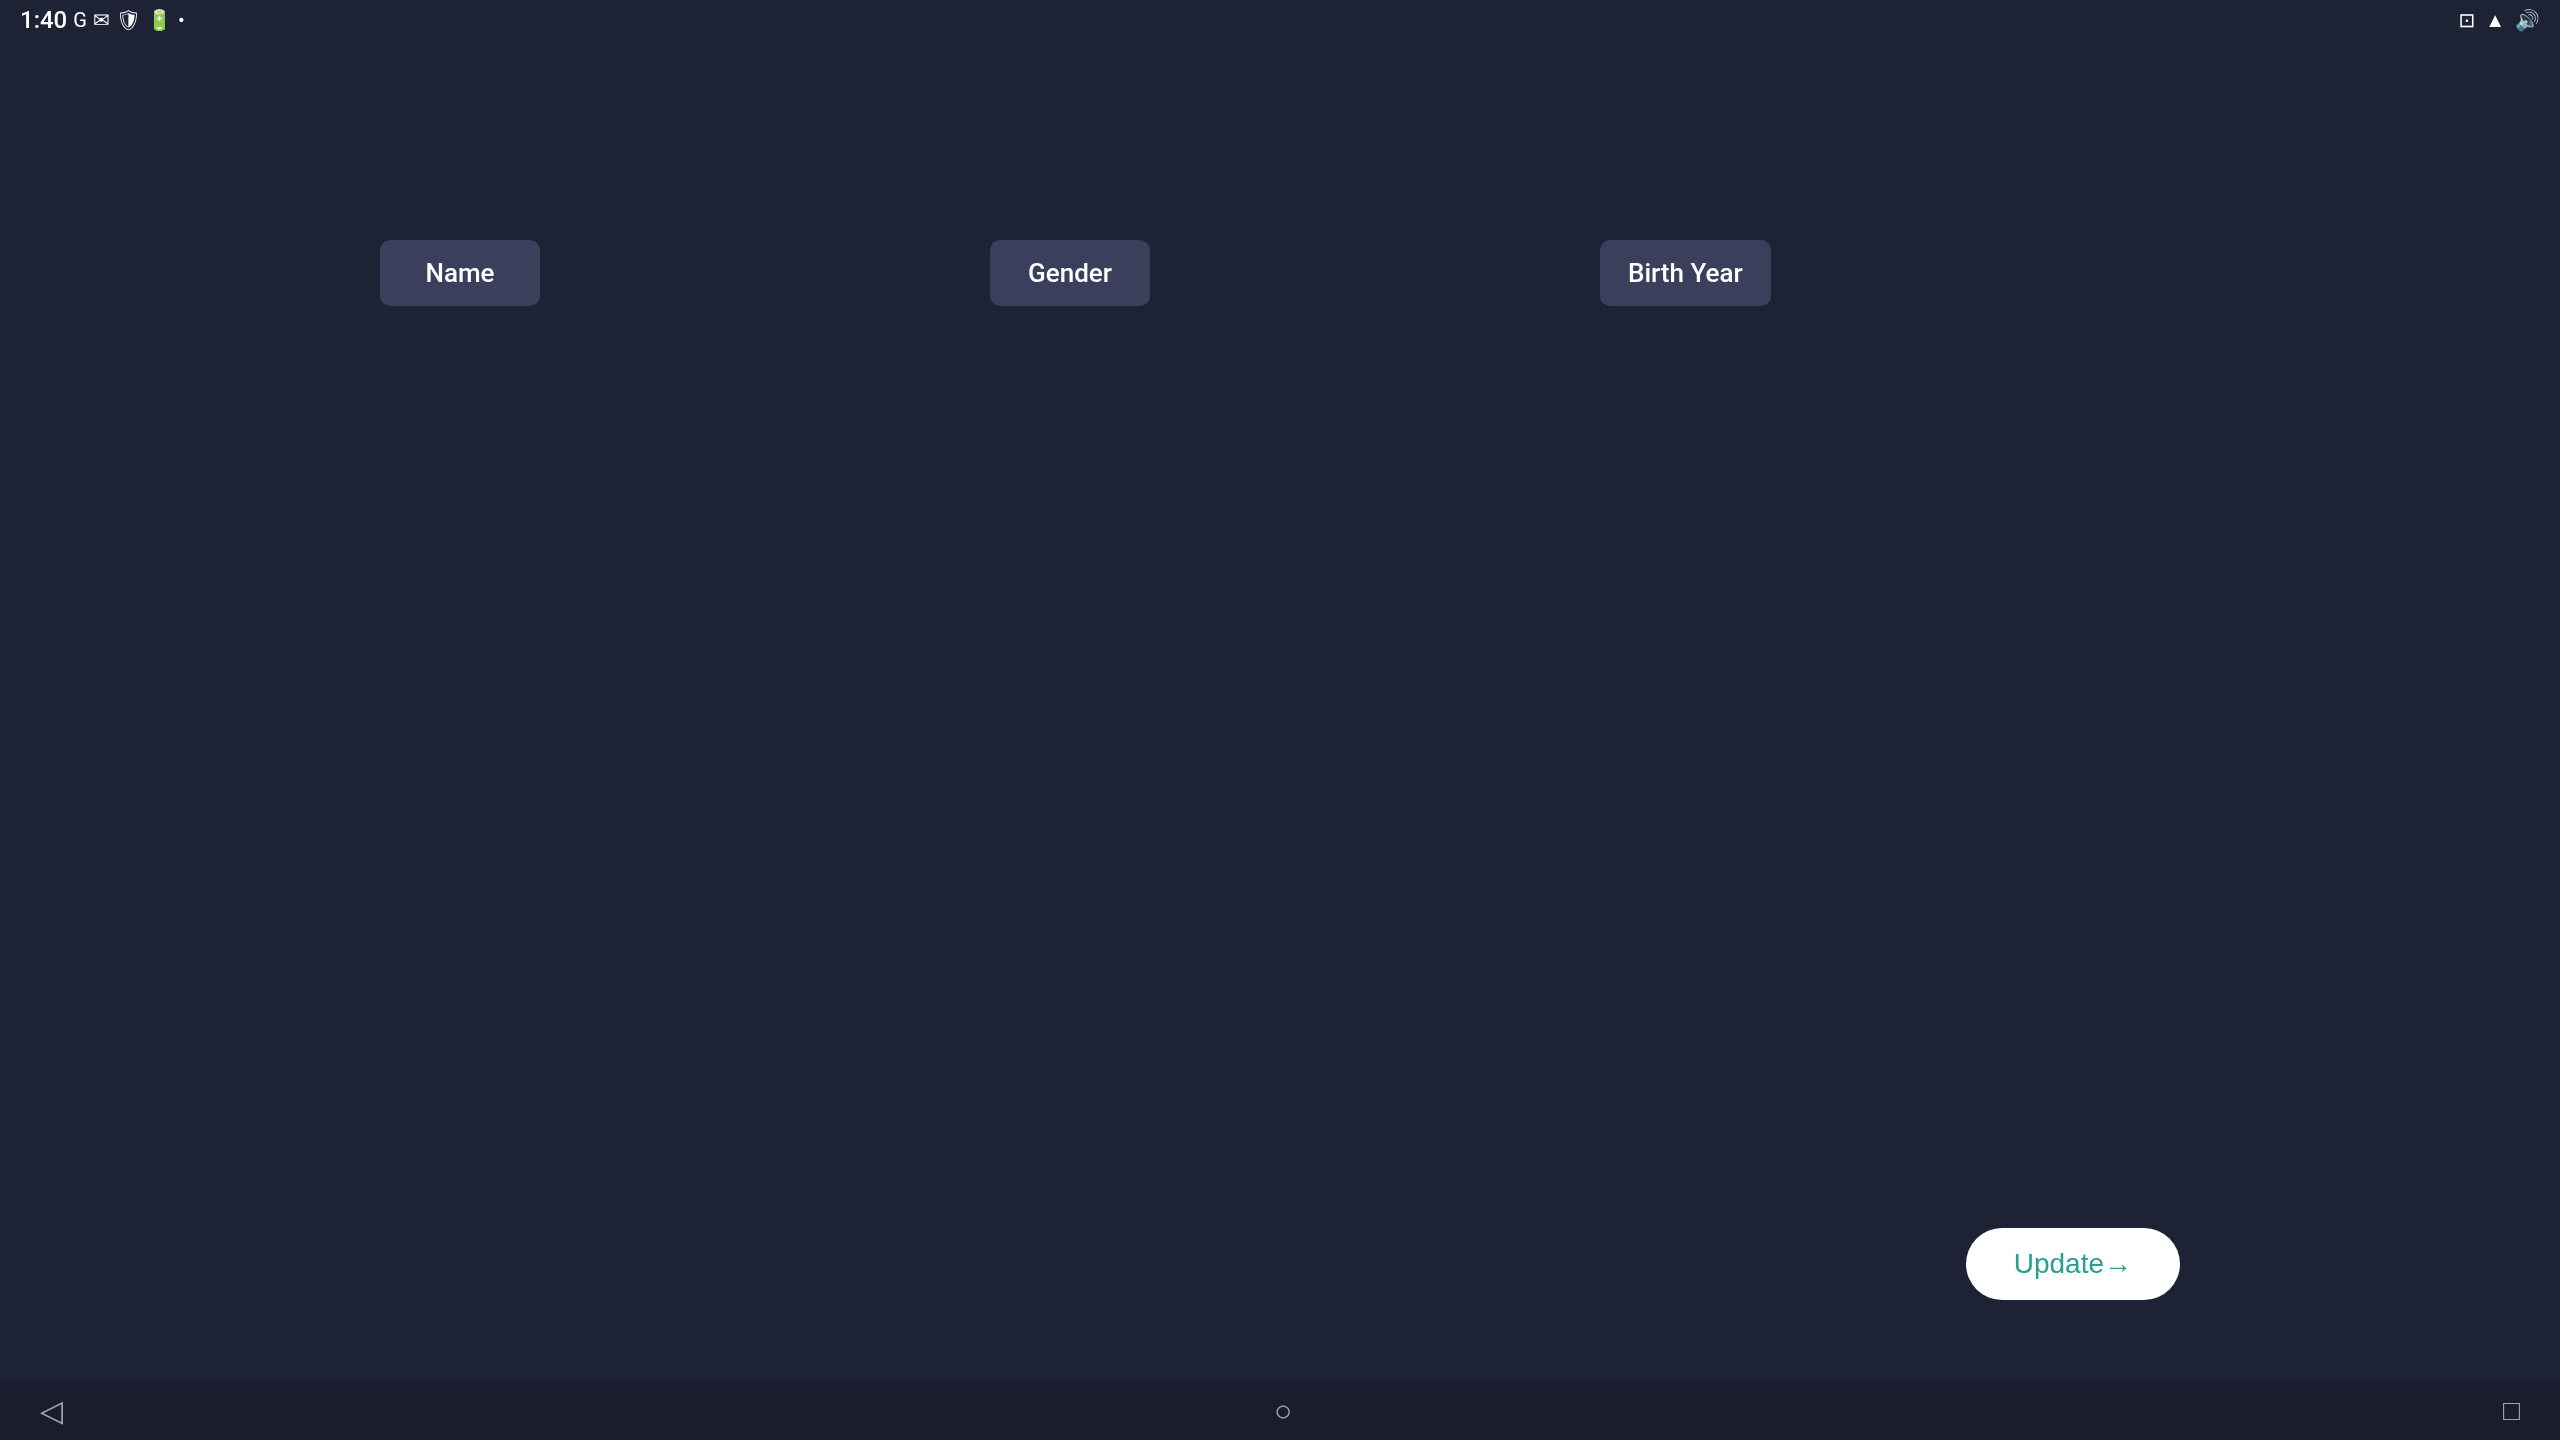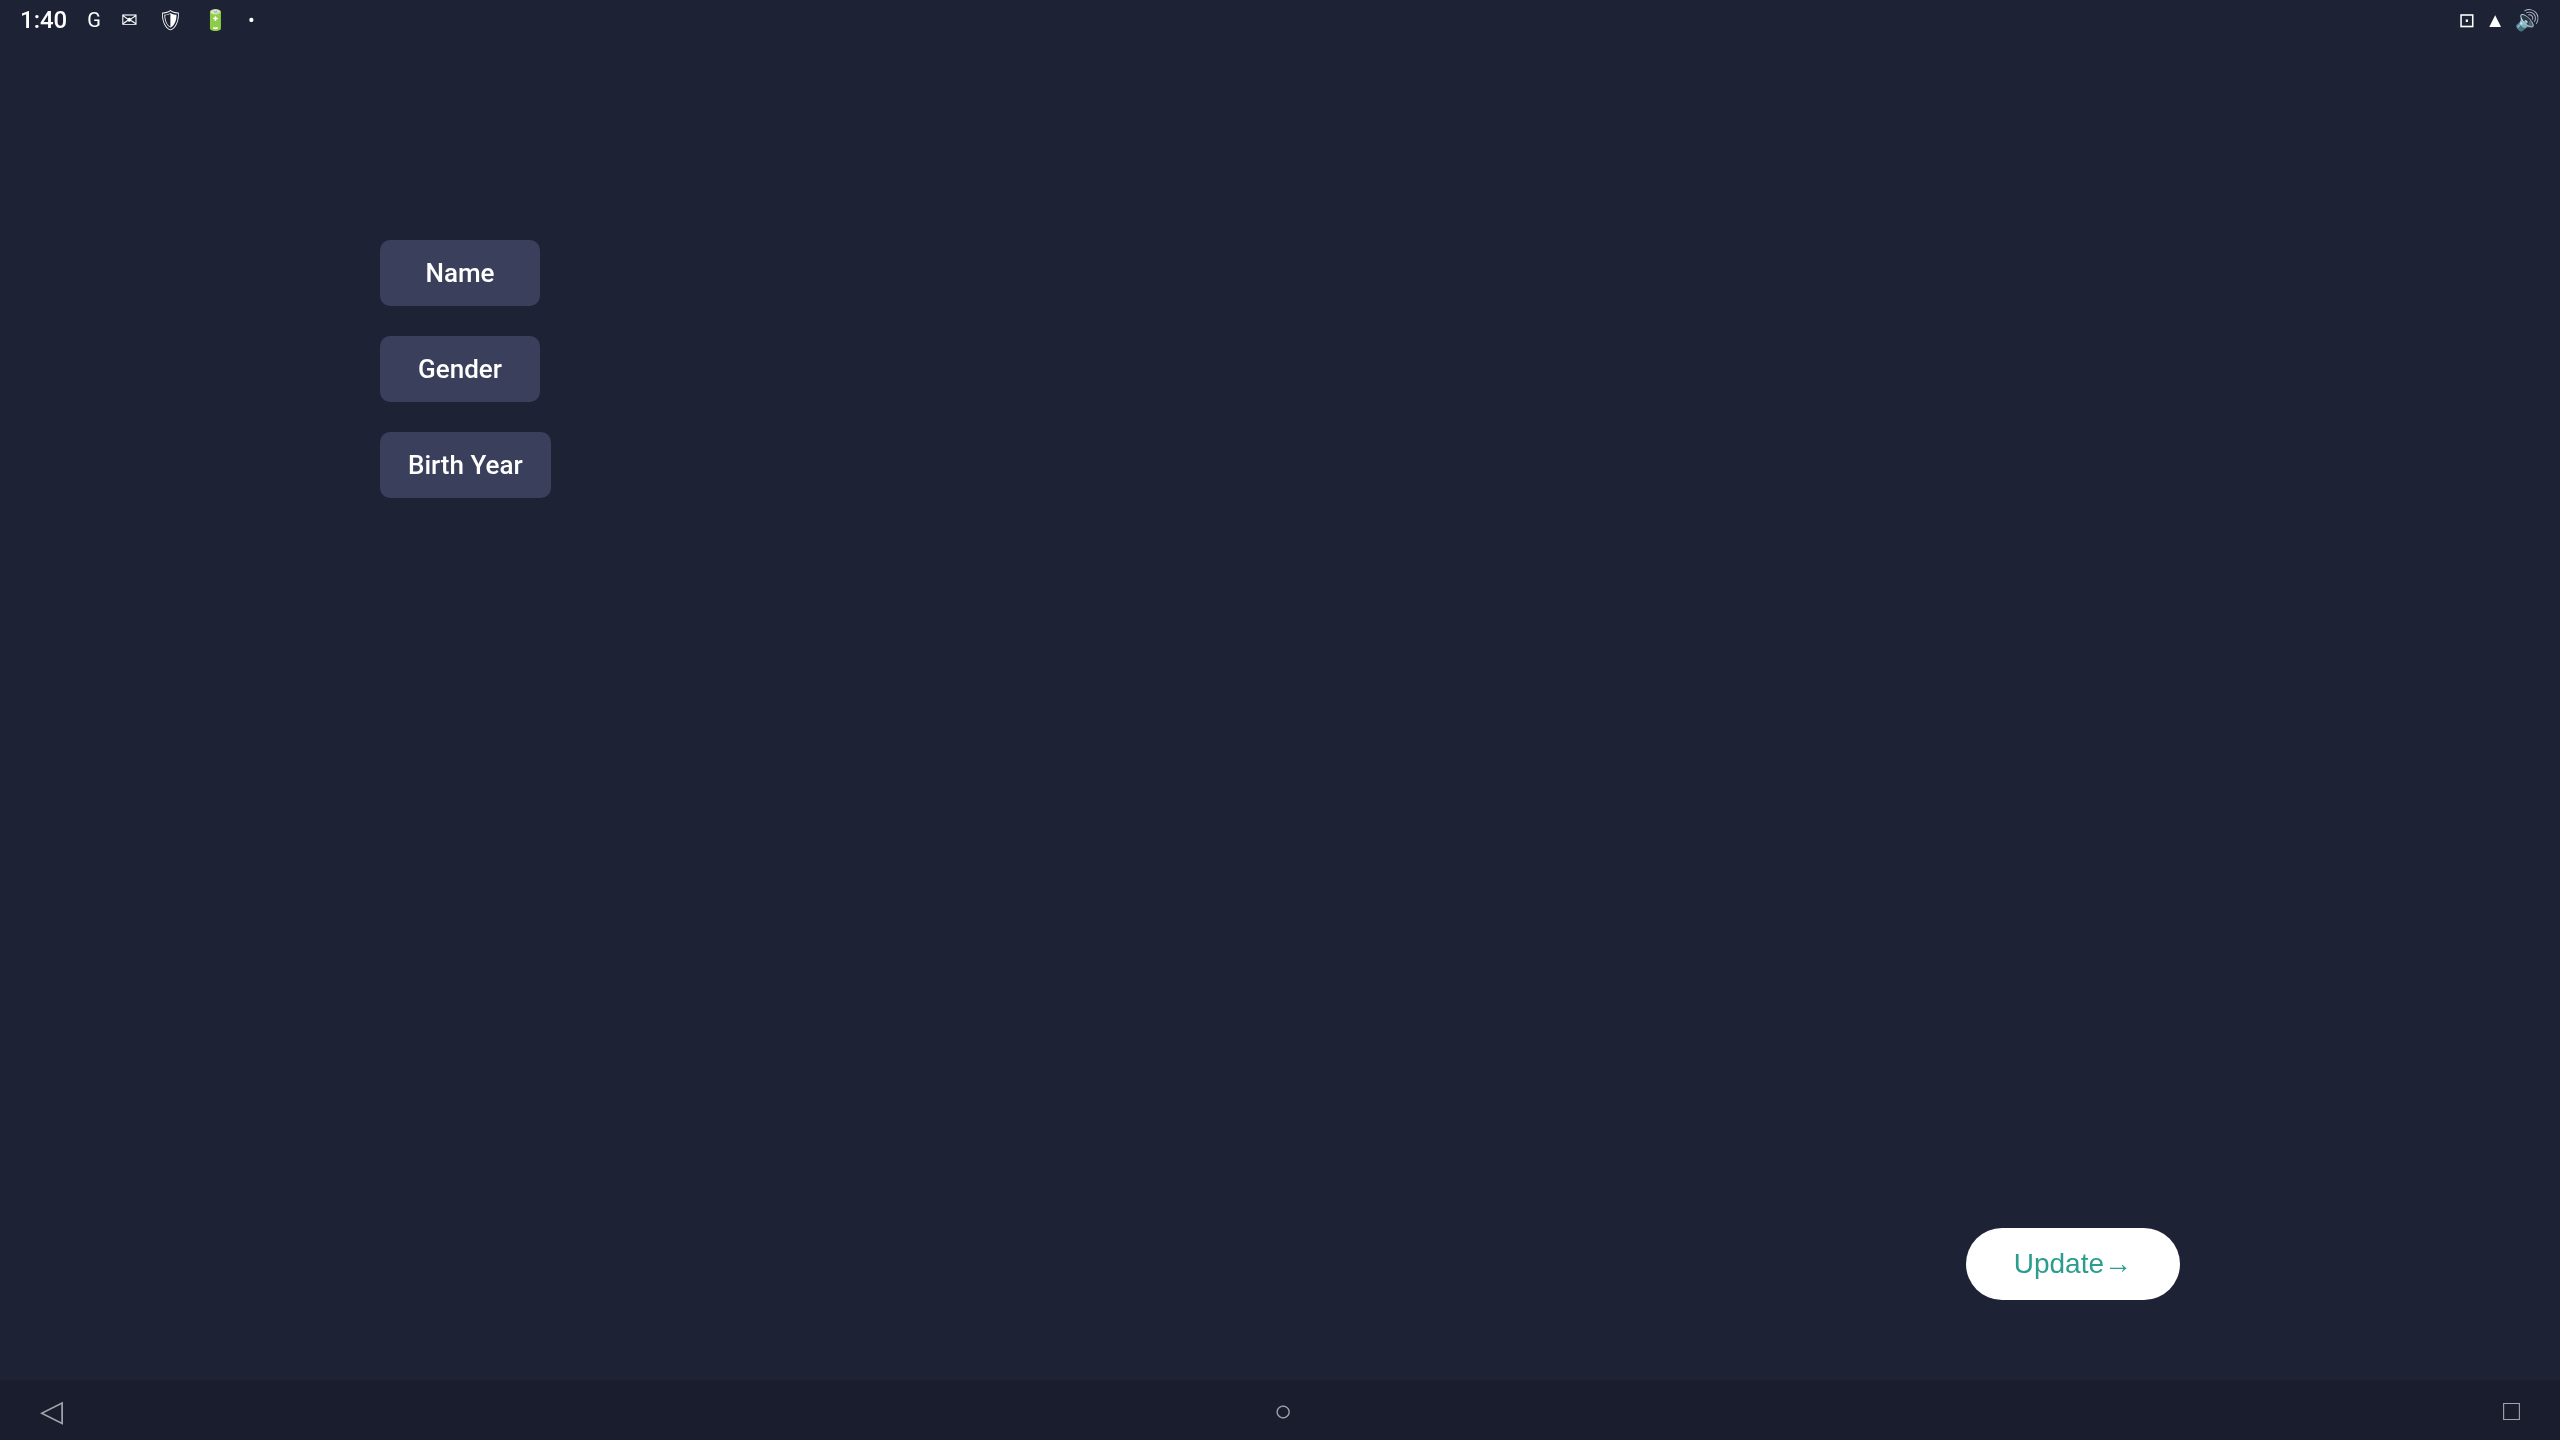--- a/index.html
+++ b/index.html
@@ -28,21 +28,21 @@
       align-items: center;
       justify-content: space-between;
       padding: 0 20px;
       color: white;
       font-size: 22px;
     }
 
     .status-bar-left {
       display: flex;
       align-items: center;
-      gap: 20px;
+      gap: 6px;
     }
 
     .status-bar-right {
       display: flex;
       align-items: center;
       gap: 10px;
     }
 
     .status-time {
       font-size: 24px;
@@ -66,21 +66,21 @@
       flex-direction: column;
       align-items: flex-start;
       justify-content: flex-start;
       padding: 200px 380px 0 380px;
     }
 
     
     .form-container {
       width: 100%;
       display: flex;
-      flex-direction: column;
+      flex-direction: row;
       gap: 30px;
     }
 
     .form-row {
       display: flex;
       align-items: center;
       width: 100%;
     }
 
     .field-label {

